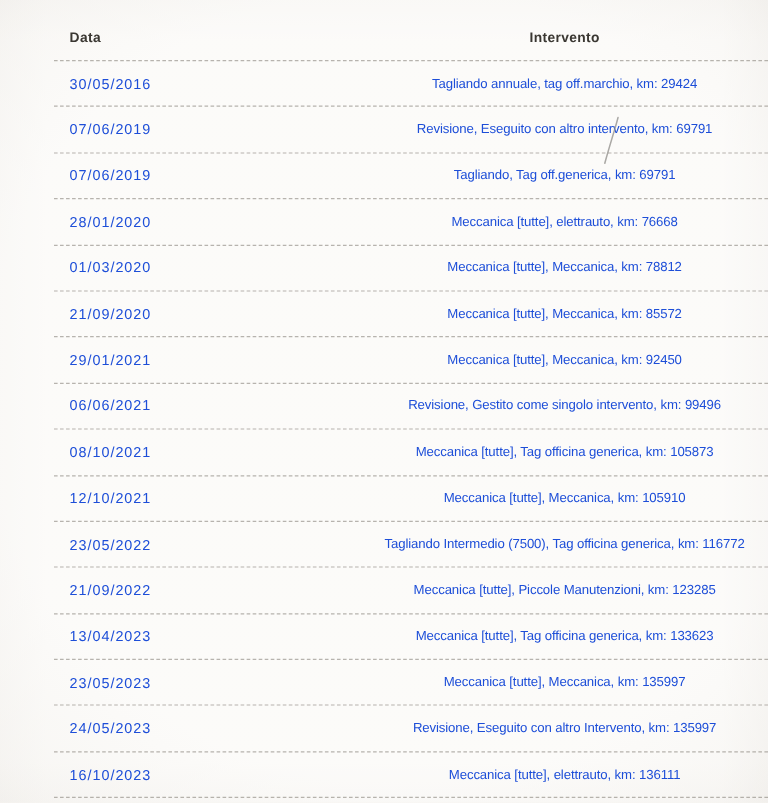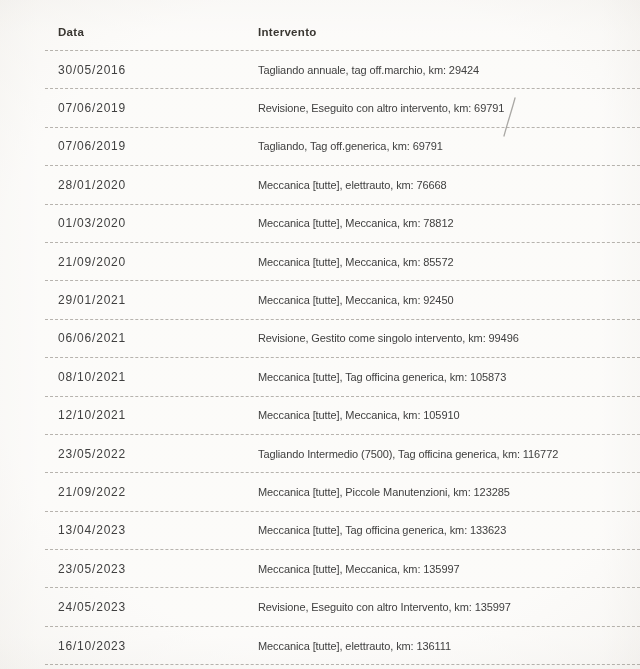--- a/index.html
+++ b/index.html
@@ -30,41 +30,43 @@
     left: 0;
     right: 0;
     filter: blur(0.25px);
   }
   .row {
     margin-left: 45px;
     display: flex;
     align-items: center;
     height: 37.4px;
     border-bottom: 1px dashed rgba(137,132,124,0.60);
+    gap: 43px;
   }
   .row.header {
     height: 36px;
   }
   .cell {
-    color: #404040;
+    color: #1d4ed8;
   }
   .cell.date {
     width: 213px;
     padding-left: 13px;
     box-sizing: border-box;
     font-size: 12px;
     letter-spacing: 0.8px;
     flex: 0 0 auto;
   }
   .cell.desc {
     flex: 1 1 auto;
     font-size: 11px;
     letter-spacing: -0.1px;
     white-space: nowrap;
     overflow: hidden;
+    text-align: center;
   }
   .row.header .cell {
     font-weight: 700;
     letter-spacing: 0.3px;
     font-size: 11.5px;
     color: #3a3732;
   }
   .row.header .cell.date { font-size: 11.5px; }
   .pen-mark {
     position: absolute;

